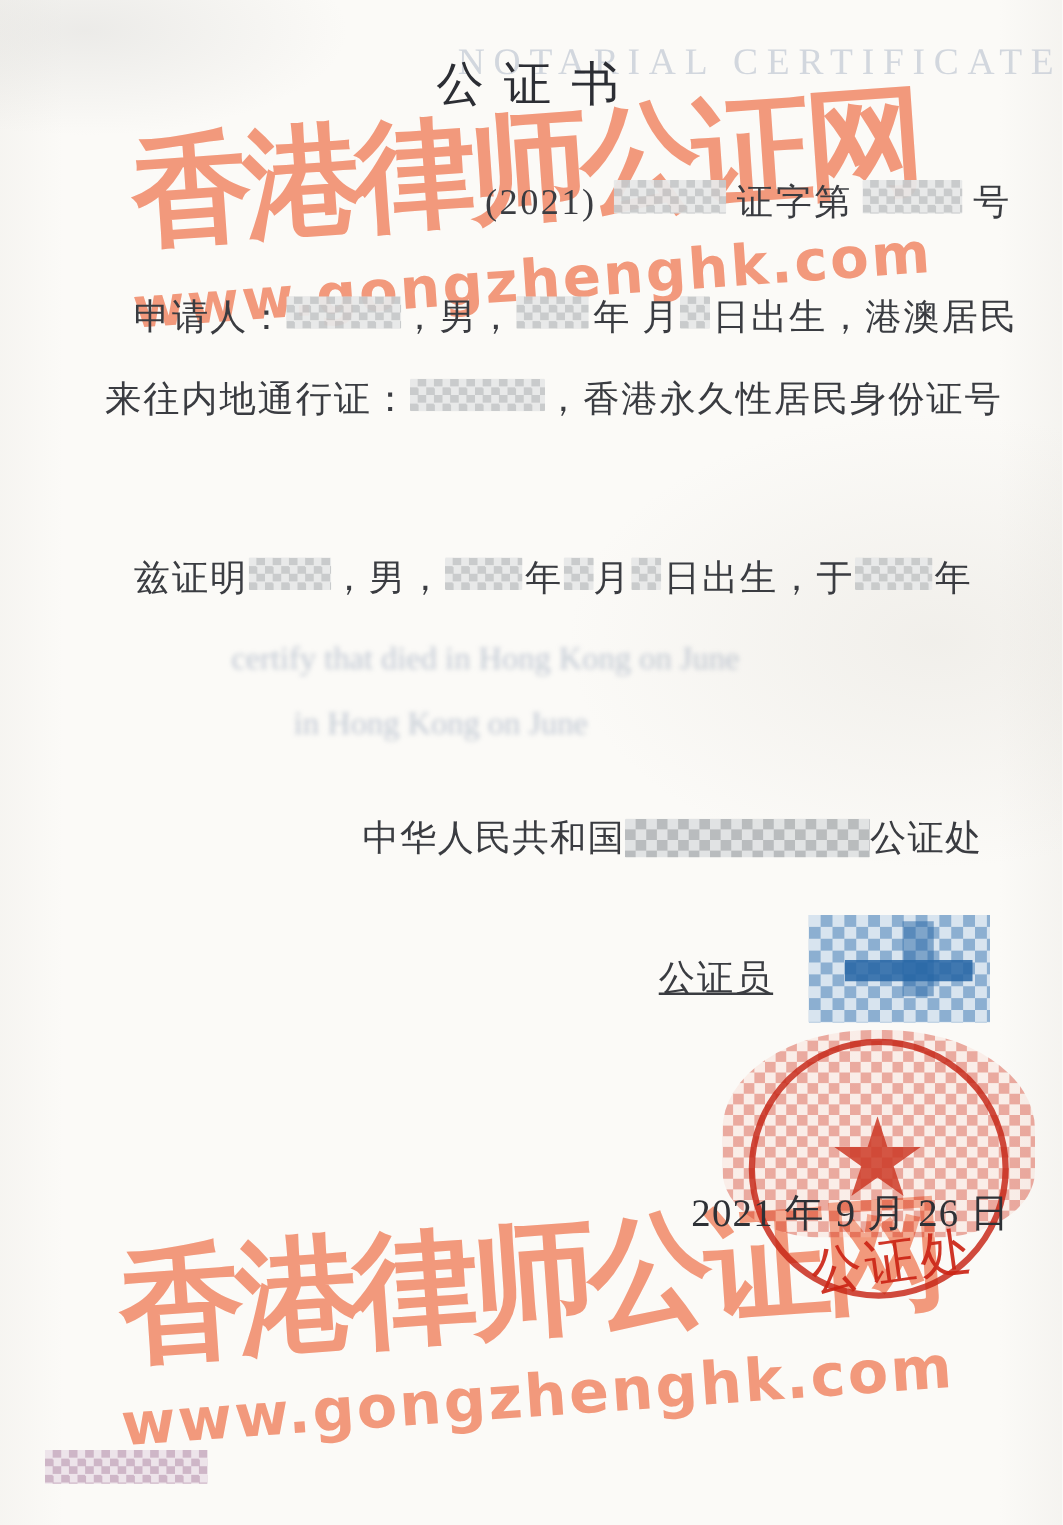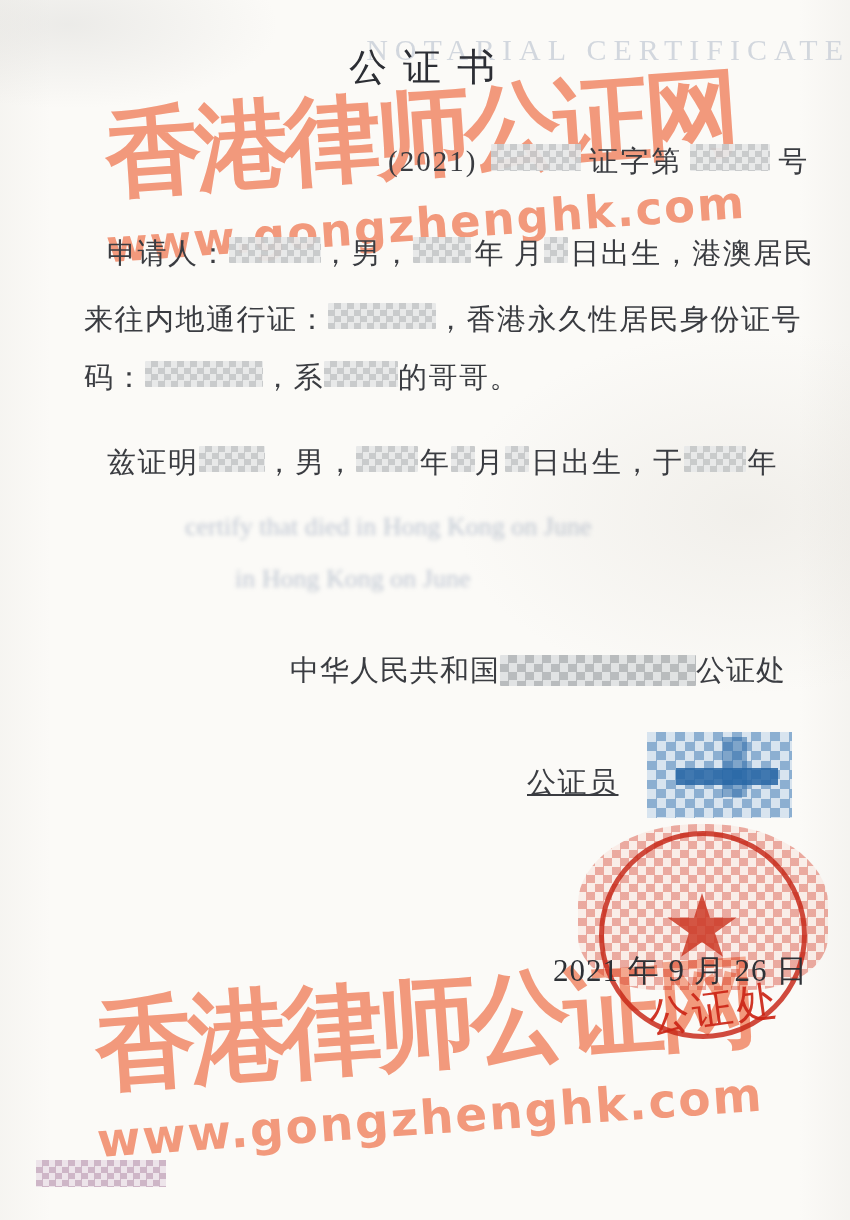--- a/index.html
+++ b/index.html
@@ -150,21 +150,20 @@
     <div class="wm-cn">香港律师公证网</div>
     <div class="wm-url">www.gongzhenghk.com</div>
   </div>
 
   <div class="doc-title">公证书</div>
 
   <div id="lines-layer">
       <div class="dline" style="left: 388px; top: 142px; letter-spacing: 2px;"><span>(2021)</span><span class="gap" style="width: 14px;"></span><span class="pix" style="width: 90px; height: 27px;"></span><span class="gap" style="width: 8px;"></span><span>证字第</span><span class="gap" style="width: 8px;"></span><span class="pix" style="width: 80px; height: 27px;"></span><span class="gap" style="width: 8px;"></span><span>号</span></div>
       <div class="dline" style="left: 107px; top: 234px;"><span>申请人：</span><span class="pix" style="width: 92px; height: 26px;"></span><span>，男，</span><span class="pix" style="width: 58px; height: 26px;"></span><span class="gap" style="width: 4px;"></span><span>年 月</span><span class="pix" style="width: 24px; height: 26px;"></span><span class="gap" style="width: 2px;"></span><span>日出生，港澳居民</span></div>
       <div class="dline" style="left: 84px; top: 300px;"><span>来往内地通行证：</span><span class="pix" style="width: 108px; height: 26px;"></span><span>，香港永久性居民身份证号</span></div>
-      <div class="dline" style="left: 84px; top: 358px;"><span>码：</span><span class="pix" style="width: 118px; height: 26px;"></span><span>，系</span><span class="pix" style="width: 74px; height: 26px;"></span><span>的哥哥。</span></div>
       <div class="dline" style="left: 107px; top: 443px;"><span>兹证明</span><span class="pix" style="width: 66px; height: 26px;"></span><span>，男，</span><span class="pix" style="width: 62px; height: 26px;"></span><span class="gap" style="width: 2px;"></span><span>年</span><span class="pix" style="width: 24px; height: 26px;"></span><span>月</span><span class="pix" style="width: 24px; height: 26px;"></span><span class="gap" style="width: 2px;"></span><span>日出生，于</span><span class="pix" style="width: 62px; height: 26px;"></span><span class="gap" style="width: 2px;"></span><span>年</span></div>
       <div class="dline" style="left: 290px; top: 651px; letter-spacing: 1px;"><span>中华人民共和国</span><span class="pix gray2" style="width: 196px; height: 31px;"></span><span>公证处</span></div>
       <div class="dline" style="left: 527px; top: 763px; text-decoration: underline;"><span>公证员</span></div>
       <div class="bleed" style="left: 185px; top: 512px;">certify that                died in Hong Kong on June</div>
       <div class="bleed" style="left: 235px; top: 564px;">in Hong Kong on June</div>
     </div>
 
   <div class="signature"></div>
 
   <div class="stamp">

